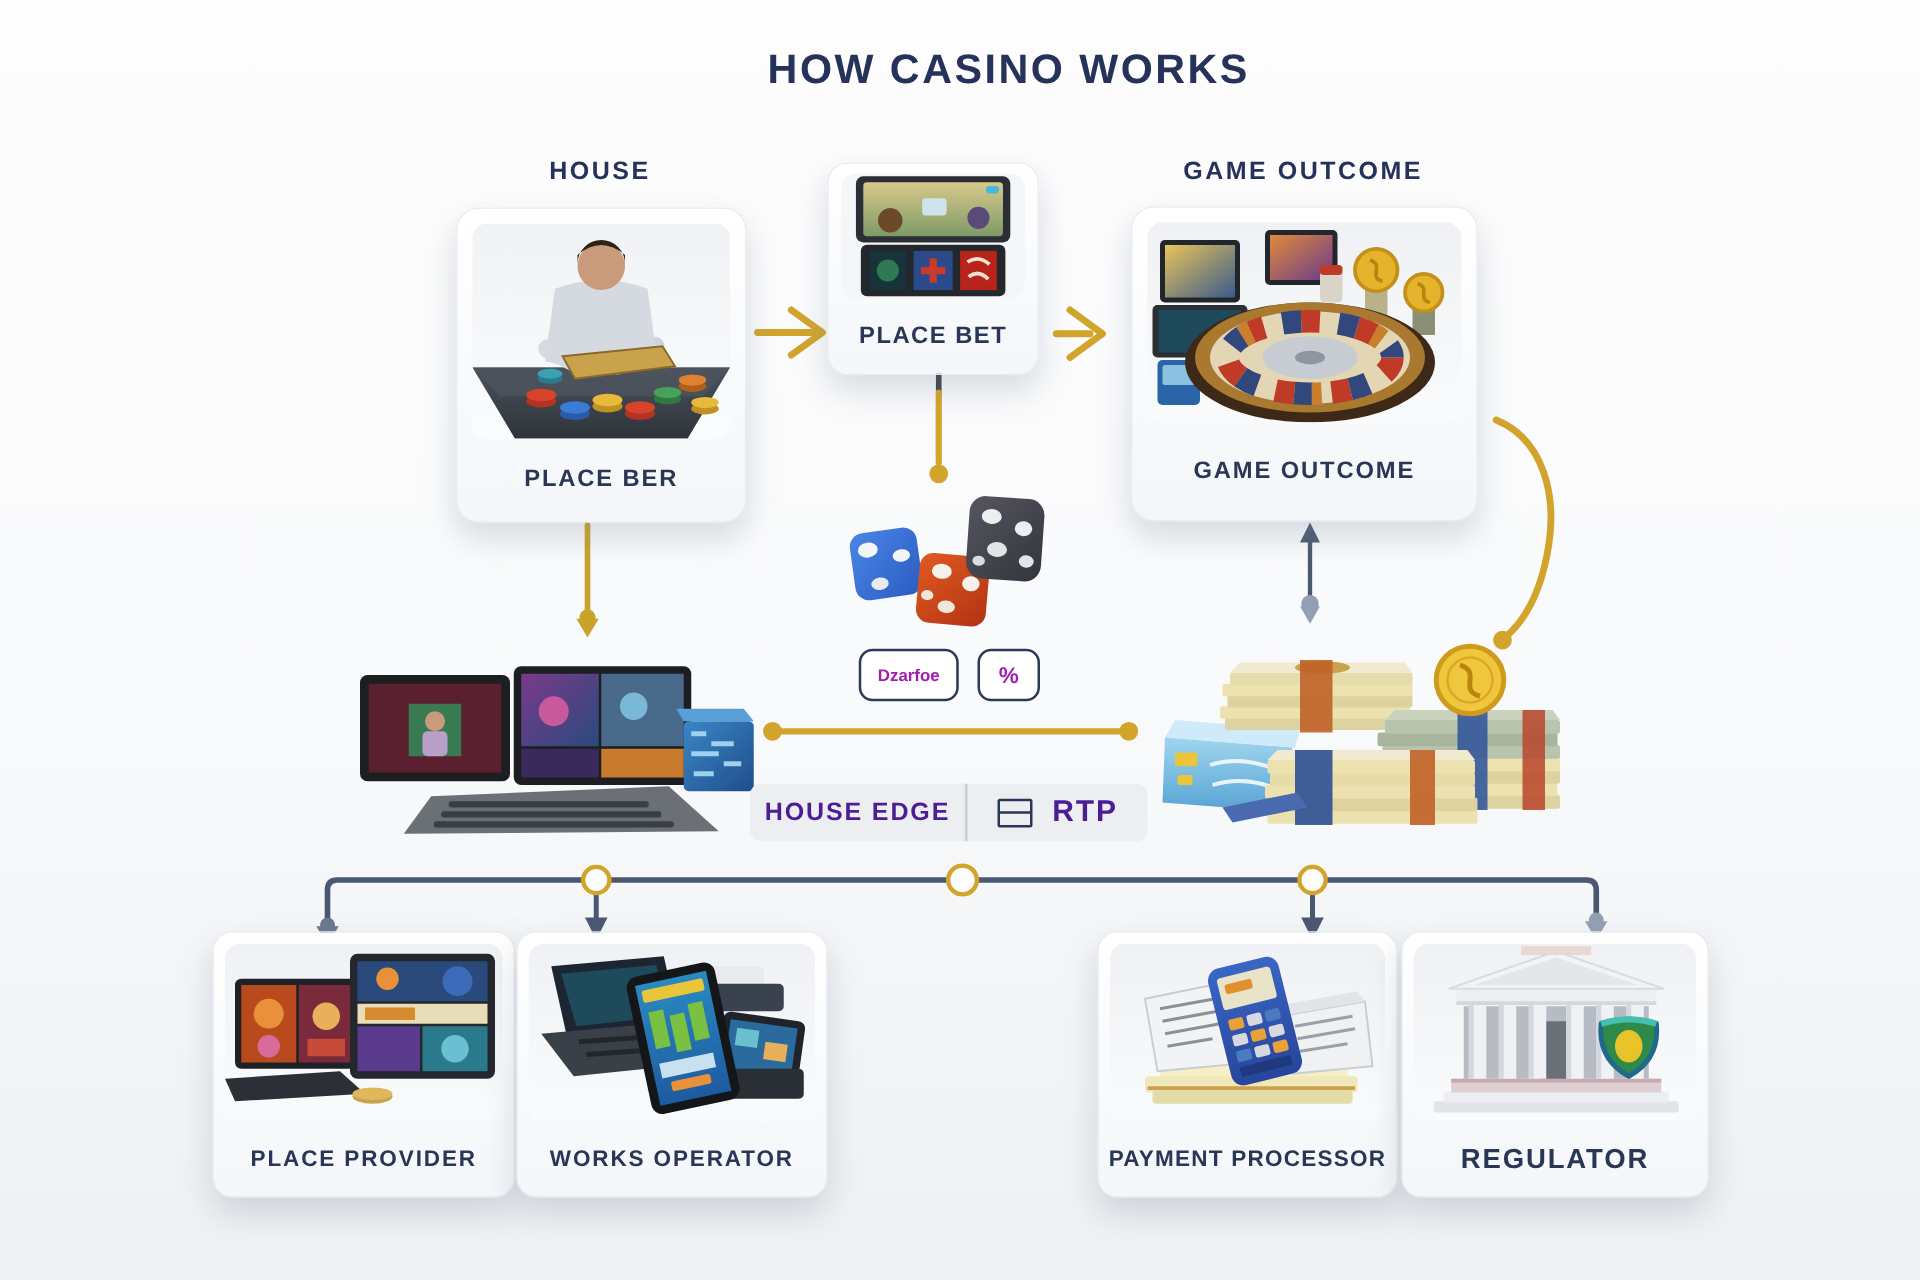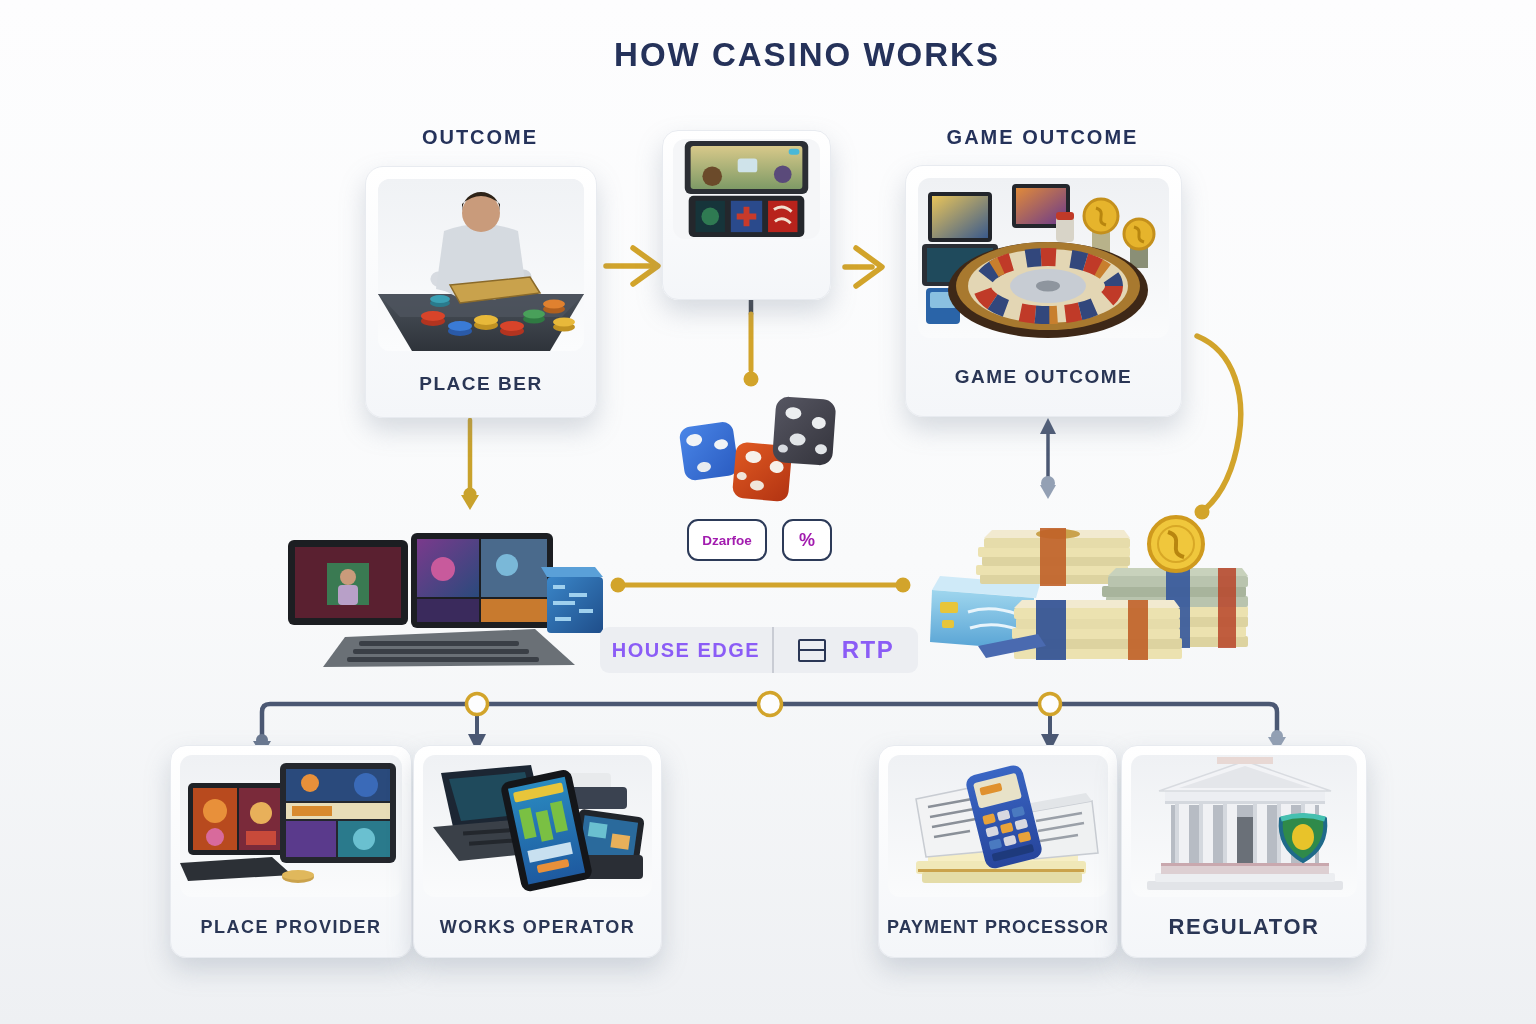--- a/index.html
+++ b/index.html
@@ -13,21 +13,21 @@
   .card{background:linear-gradient(180deg,#ffffff 0%,#f4f6f9 100%);border:1px solid #e8ebf0;
     border-radius:18px;box-shadow:0 12px 26px rgba(120,132,152,0.28);display:flex;
     flex-direction:column;z-index:2;}
   .card-img{margin:12px 12px 0 12px;border-radius:12px;overflow:hidden;position:relative;
     background:linear-gradient(180deg,#eff1f4,#fafbfc);}
   .caption{flex:1;display:flex;align-items:center;justify-content:center;font-size:19px;
     font-weight:700;letter-spacing:1.5px;color:#2a3655;text-align:center;}
   .badge{background:#ffffff;border:2.5px solid #2c3a58;border-radius:11px;display:flex;
     align-items:center;justify-content:center;font-weight:700;color:#a21caf;z-index:2;}
   .pill{background:#eceef2;border-radius:9px;display:flex;align-items:center;z-index:2;
-    color:#8b5cf6;font-weight:700;}
+    color:#4c1d95;font-weight:700;}
   .pill .seg-left{width:172px;text-align:center;font-size:20px;letter-spacing:1.5px;}
   .pill .divider{width:2px;height:100%;background:#c9ccd4;}
   .pill .seg-right{flex:1;display:flex;align-items:center;justify-content:center;gap:16px;
     font-size:24px;letter-spacing:1.5px;}
   .rtp-icon{width:24px;height:19px;border:2.5px solid #2a3655;border-radius:2px;position:relative;}
   .rtp-icon::after{content:"";position:absolute;left:0;right:0;top:50%;margin-top:-1.25px;
     height:2.5px;background:#2a3655;}
   .illus{z-index:2;}
   svg{display:block;}
   .connectors{left:0;top:0;width:1536px;height:1024px;z-index:1;pointer-events:none;}
@@ -90,21 +90,21 @@
       <path d="M477 716 L477 736" stroke="#4B5873" stroke-width="4"></path>
       <path d="M468 734 L486 734 L477 752 Z" fill="#4B5873"></path>
       <path d="M1050 716 L1050 736" stroke="#4B5873" stroke-width="4"></path>
       <path d="M1041 734 L1059 734 L1050 752 Z" fill="#4B5873"></path>
       <circle cx="477" cy="704" r="10.5" fill="#fdfdfe" stroke="#D2A42B" stroke-width="3.5"></circle>
       <circle cx="770" cy="704" r="11.5" fill="#fdfdfe" stroke="#D2A42B" stroke-width="3.5"></circle>
       <circle cx="1050" cy="704" r="10.5" fill="#fdfdfe" stroke="#D2A42B" stroke-width="3.5"></circle>
     </g>
   </svg>
 
-  <div class="abs heading" style="left:365px;top:126px;width:230px;">OUTCOME</div>
+  <div class="abs heading" style="left:365px;top:126px;width:230px;">HOUSE</div>
   <div class="abs card" style="left:365px;top:166px;width:230px;height:250px;">
     <div class="card-img" style="height:172px;">
       <svg viewBox="0 0 206 172" width="100%" height="100%">
         <defs>
           <linearGradient id="pbg" x1="0" y1="0" x2="0" y2="1">
             <stop offset="0" stop-color="#f0f2f5"></stop>
               <stop offset="1" stop-color="#fbfcfd"></stop>
           </linearGradient>
           <linearGradient id="tbl" x1="0" y1="0" x2="0" y2="1">
             <stop offset="0" stop-color="#4b525b"></stop>
@@ -160,20 +160,21 @@
         <rect x="118" y="10" width="11" height="6" rx="3" fill="#49b8d8"></rect>
         <rect x="16" y="58" width="118" height="42" rx="5" fill="#24272c"></rect>
         <rect x="23" y="63" width="30" height="32" fill="#16343a"></rect>
         <circle cx="38" cy="79" r="9" fill="#2f7a52"></circle>
         <rect x="59" y="63" width="32" height="32" fill="#2a4a8c"></rect>
         <path d="M75 69 L75 89 M65 79 L85 79" stroke="#c83a2a" stroke-width="6"></path>
         <rect x="97" y="63" width="30" height="32" fill="#b8231c"></rect>
         <path d="M103 72 Q112 66 121 74 M104 84 Q112 78 120 86" stroke="#f0e0d0" stroke-width="3" fill="none"></path>
       </svg>
     </div>
+    <div class="caption" style="letter-spacing:1.2px;">PLACE BET</div>
   </div>
 
   <div class="abs heading" style="left:905px;top:126px;width:275px;">GAME OUTCOME</div>
   <div class="abs card" style="left:905px;top:165px;width:275px;height:250px;">
     <div class="card-img" style="height:160px;">
       <svg viewBox="0 0 247 160" width="100%" height="100%">
         <defs>
           <linearGradient id="mon1" x1="0" y1="0" x2="1" y2="1">
             <stop offset="0" stop-color="#e8c45a"></stop>
               <stop offset="1" stop-color="#3a5a8c"></stop>

